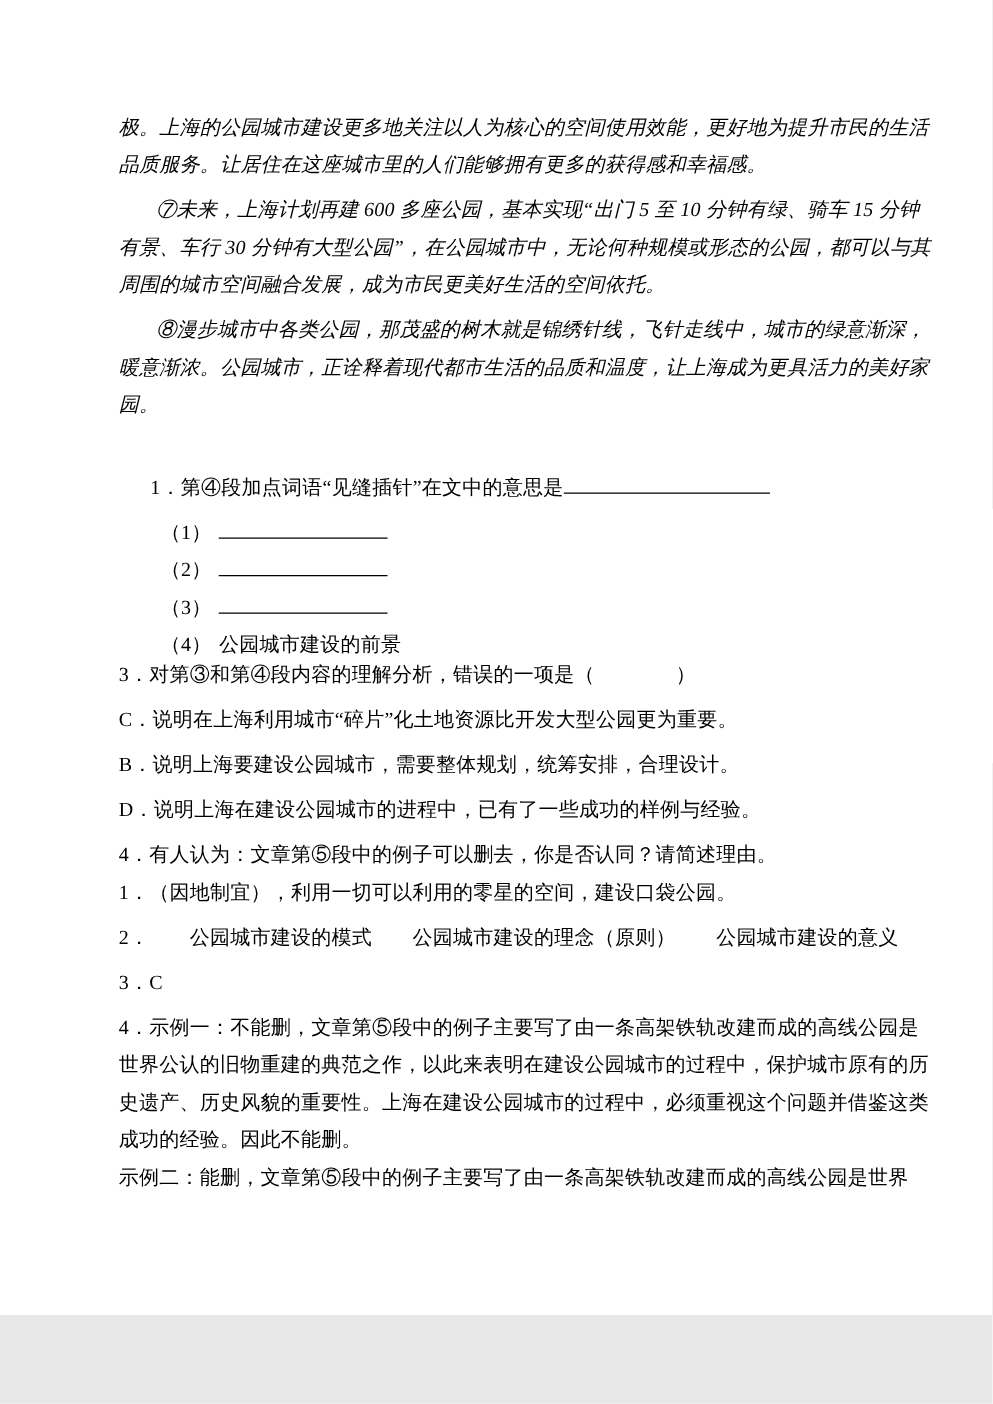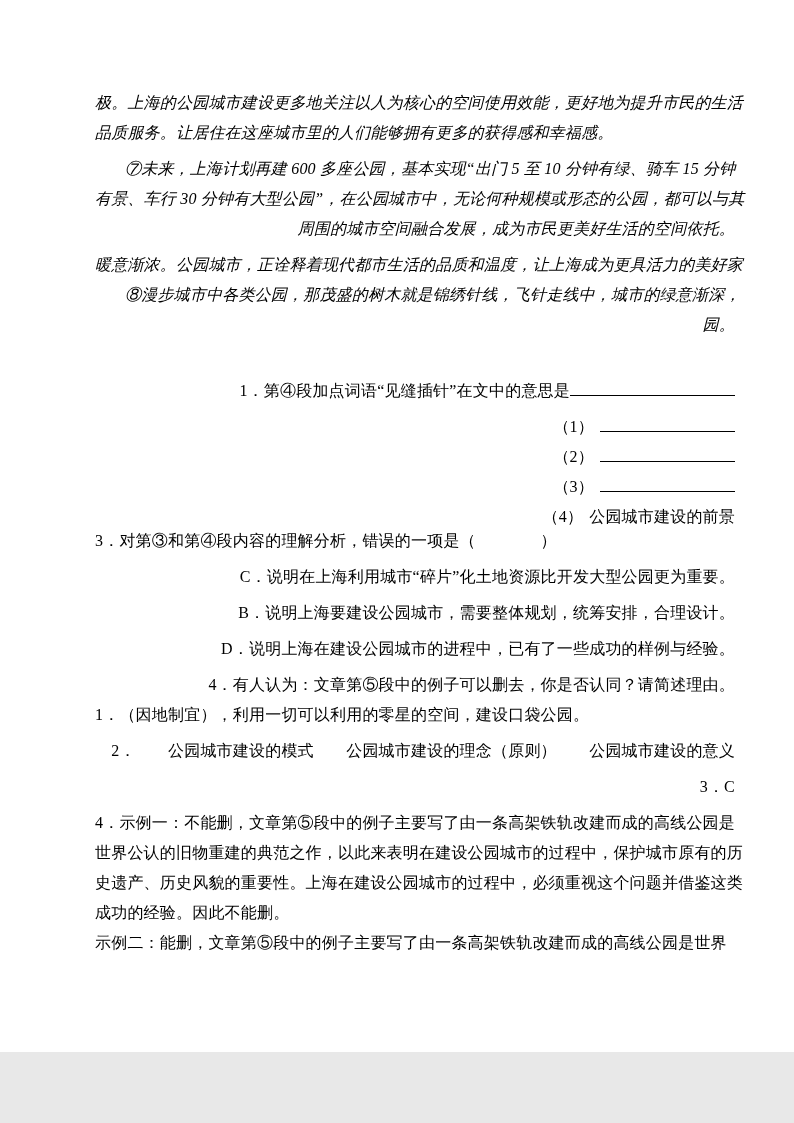--- a/index.html
+++ b/index.html
@@ -23,21 +23,21 @@
   .line {
     font-size: 16px;
     line-height: 30px;
     height: 30px;
     white-space: pre;
     letter-spacing: 0.2px;
   }
   
   .kai .line { font-style: italic; }
   .indent { padding-left: 30px; }
-  .mt { margin-top: 6px; text-align: right; }
+  .mt { margin-top: 6px; }
   .mt8 { margin-top: 24px; }
   .blank {
     display: inline-block;
     border-bottom: 1px solid #000;
     height: 14px;
     vertical-align: baseline;
   }
   .blank-q1 { width: 165px; }
   .blank-sub { width: 135px; margin-left: 6px; }
   .sub-text { margin-left: 6px; }
@@ -53,22 +53,22 @@
       <div class="line">品质服务。让居住在这座城市里的人们能够拥有更多的获得感和幸福感。</div>
     </div>
 
     <div class="kai mt">
       <div class="line indent">⑦未来，上海计划再建 600 多座公园，基本实现“出门 5 至 10 分钟有绿、骑车 15 分钟</div>
       <div class="line">有景、车行 30 分钟有大型公园”，在公园城市中，无论何种规模或形态的公园，都可以与其</div>
       <div class="line">周围的城市空间融合发展，成为市民更美好生活的空间依托。</div>
     </div>
 
     <div class="kai mt">
+      <div class="line indent">⑧漫步城市中各类公园，那茂盛的树木就是锦绣针线，飞针走线中，城市的绿意渐深，</div>
       <div class="line">暖意渐浓。公园城市，正诠释着现代都市生活的品质和温度，让上海成为更具活力的美好家</div>
-      <div class="line indent">⑧漫步城市中各类公园，那茂盛的树木就是锦绣针线，飞针走线中，城市的绿意渐深，</div>
       <div class="line">园。</div>
     </div>
 
     <div class="line mt">
       <span>1．第④段加点词语“见缝插针”在文中的意思是</span><span class="blank blank-q1"></span>
     </div>
 
 
     <div class="mt">
       <div class="line">

